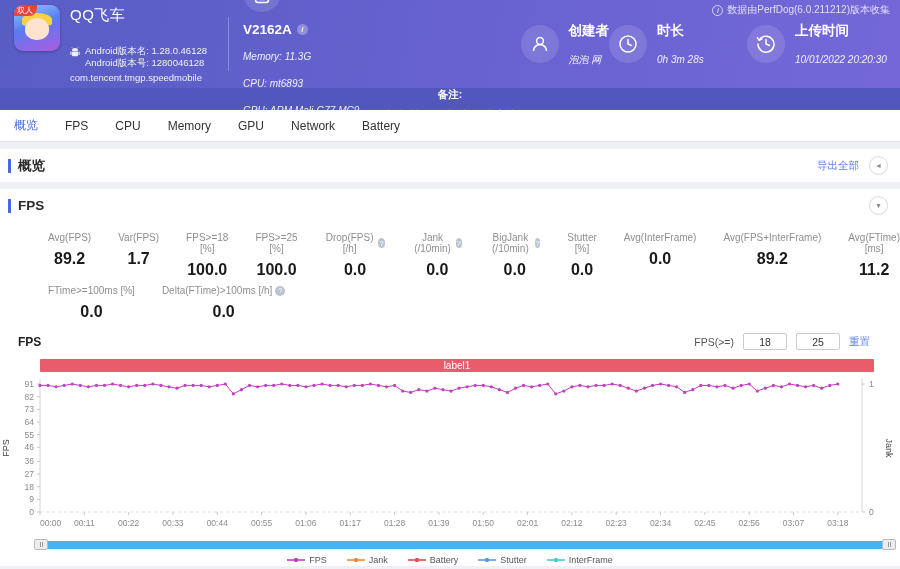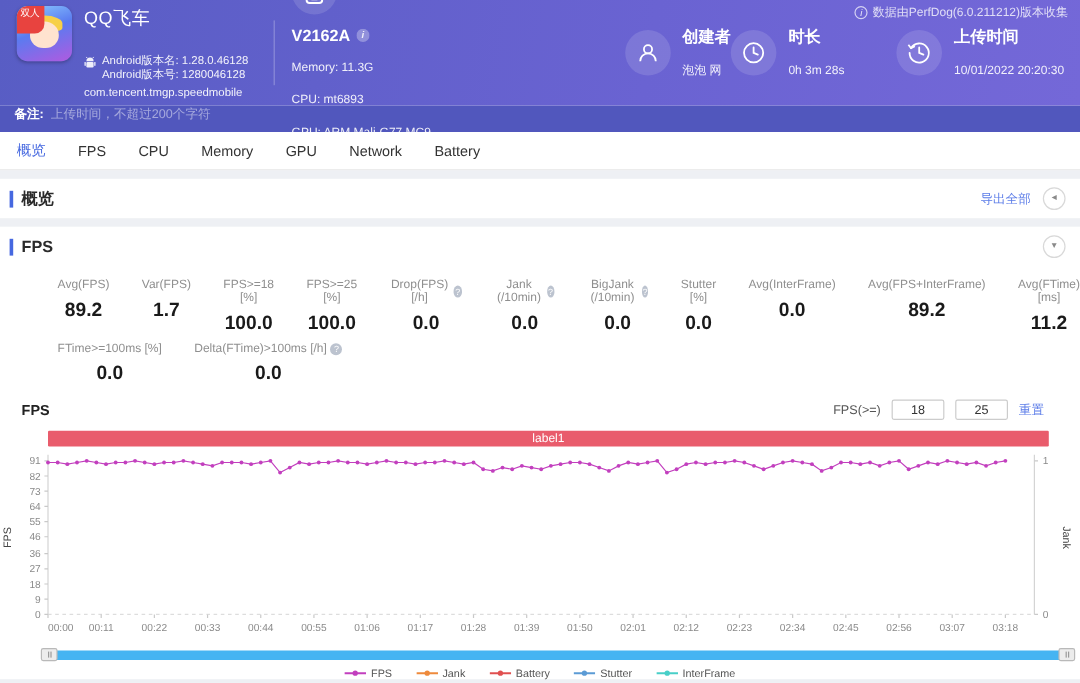--- a/index.html
+++ b/index.html
@@ -12,40 +12,40 @@
   .collect-note { position:absolute; top:3px; right:10px; font-size:10px; color:rgba(255,255,255,0.78);
     display:flex; align-items:center; gap:4px; }
   .i-circle { display:inline-flex; align-items:center; justify-content:center; width:11px; height:11px;
     border:1px solid rgba(255,255,255,0.7); border-radius:50%; font-size:8px; font-style:italic; color:rgba(255,255,255,0.85); }
   .app-block { display:flex; gap:10px; width:212px; flex:none; }
   .app-icon { width:46px; height:46px; border-radius:9px; position:relative; flex:none; overflow:hidden;
     background:linear-gradient(160deg,#8fd0ff 0%,#5a7bf0 45%,#b05ae0 100%); box-shadow:0 1px 3px rgba(0,0,0,0.25); }
   .app-icon .face { position:absolute; left:11px; top:13px; width:24px; height:22px; border-radius:50% 50% 46% 46%; background:#ffe3cf; }
   .app-icon .hair { position:absolute; left:8px; top:8px; width:30px; height:13px; border-radius:50% 50% 20% 20%; background:#f7d048; }
   .app-icon .badge { position:absolute; left:0; top:0; background:#e8433f; color:#fff; font-size:8px; line-height:11px;
-    padding:0 4px 12px 3px; border-radius:8px 0 8px 0; }
+    padding:0 4px 0 3px; border-radius:8px 0 8px 0; }
   .app-texts { padding-top:1px; }
   .app-name { font-size:15px; font-weight:normal; letter-spacing:0.5px; }
   .ver-row { display:flex; gap:5px; margin-top:20px; }
   .droid { flex:none; margin-top:2px; }
   .ver-lines { font-size:9.5px; line-height:12px; color:rgba(255,255,255,0.92); }
   .pkg { font-size:9.5px; margin-top:3px; color:rgba(255,255,255,0.92); }
   .vdivider { width:1px; height:54px; background:rgba(255,255,255,0.28); margin:0 14px 0 2px; flex:none; }
   .info-block { display:flex; align-items:flex-start; gap:10px; flex:none; }
   .circle-ic { width:38px; height:38px; border-radius:50%; background:rgba(255,255,255,0.13);
     display:flex; align-items:center; justify-content:center; flex:none; margin-top:3px; }
   .blk-title { font-size:13.5px; font-weight:bold; display:flex; align-items:center; gap:5px; }
-  .blk-sub { font-size:10px; line-height:14px; margin-top:13px; color:rgba(255,255,255,0.9); }
+  .blk-sub { font-size:10px; line-height:14px; margin-top:13px; color:rgba(255,255,255,0.9);font-style:italic; }
   .device-block { width:238px;flex-direction:column; }
   .creator-block { width:128px;justify-content:flex-end; }
   .duration-block { width:138px; }
 
   
-  .notes { height:22px; background:#5157bd; display:flex; padding:0 12px;
-    font-size:10.5px; color:#fff; gap:6px; }
+  .notes { height:22px; background:#5157bd; display:flex; align-items:center; padding:0 12px;
+    font-size:10.5px; color:#fff; gap:6px;flex-direction:column; }
   .notes .ph { color:rgba(255,255,255,0.48); }
 
   
   .tabs { height:32px; background:#fff; display:flex; align-items:center; gap:27px; padding:0 0 0 14px;
     border-bottom:1px solid #e8e8e8; }
   .tab { font-size:12px; color:#333; cursor:pointer; }
   .tab.active { color:#4668e0; }
 
   .gap { height:7px; background:#eef0f4; }
 

